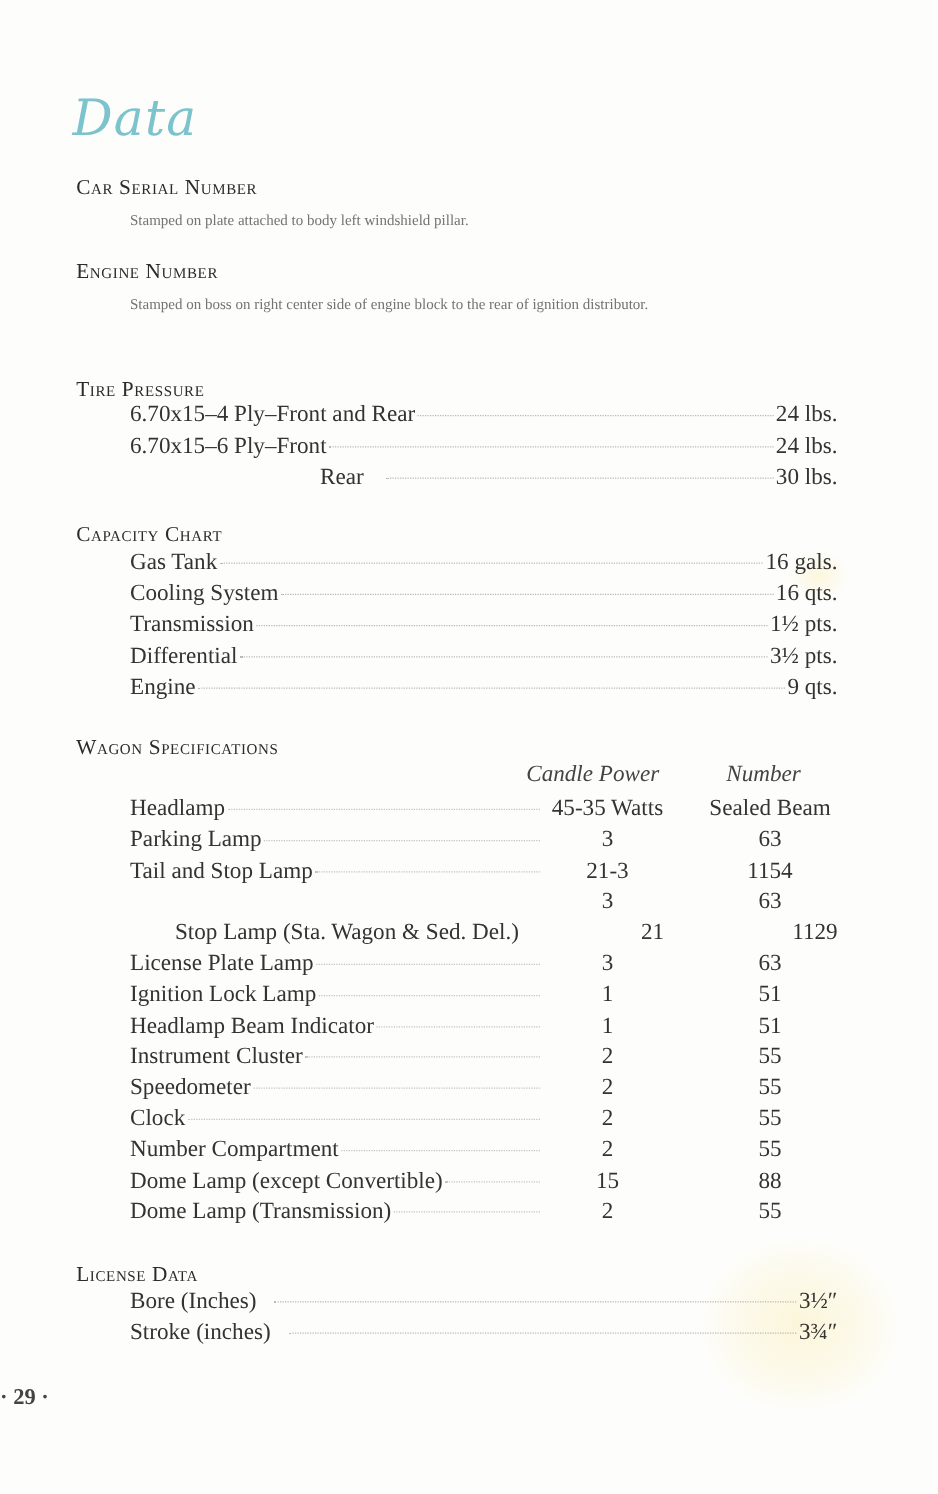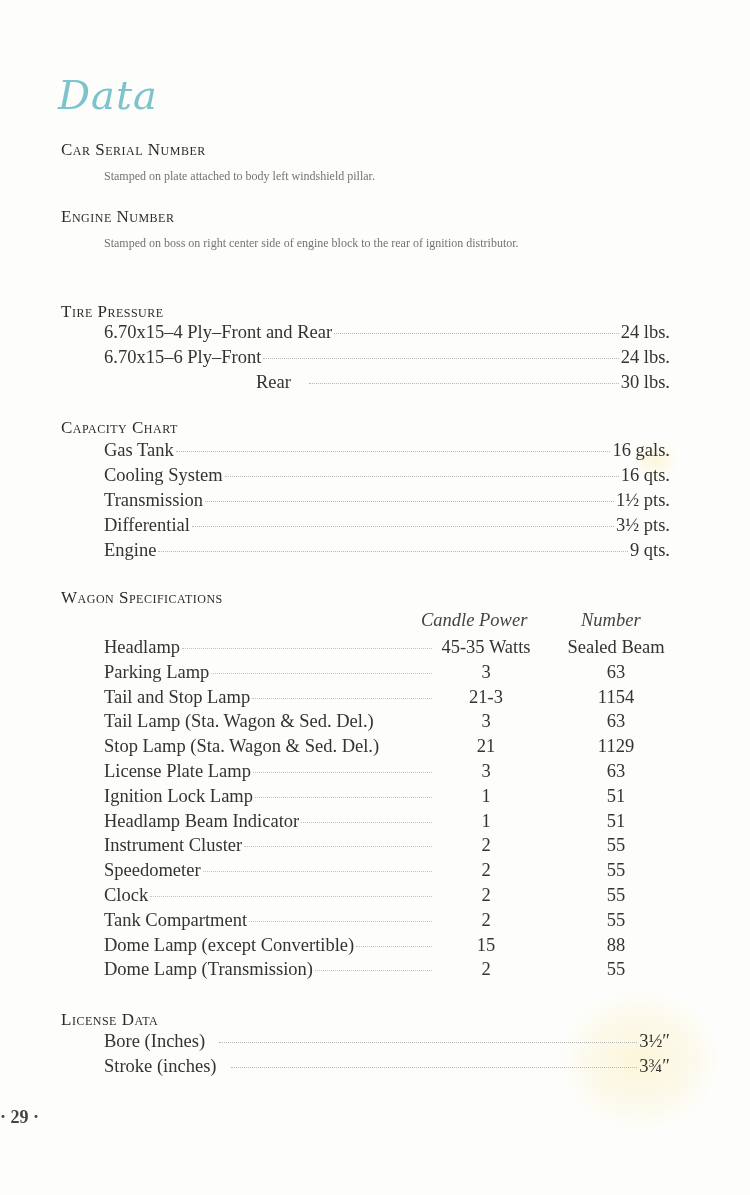--- a/index.html
+++ b/index.html
@@ -152,27 +152,24 @@
     </div>
     <div class="lamp-row" style="top: 686.6px;">
       <div class="lname">
         <span class="label">Tail and Stop Lamp</span>
         <span class="dots"></span>
       </div>
       <div class="cp">21-3</div>
       <div class="num">1154</div>
     </div>
     <div class="lamp-row" style="top: 711.4px;">
-      <div class="lname">
-        <span class="label">Tail Lamp (Sta. Wagon &amp; Sed. Del.)</span>
-      </div>
       <div class="cp">3</div>
       <div class="num">63</div>
     </div>
-    <div class="lamp-row" style="top: 736.2px;">
+    <div class="lamp-row" style="top: 736.2px; margin-left: 36px;">
       <div class="lname">
         <span class="label">Stop Lamp (Sta. Wagon &amp; Sed. Del.)</span>
       </div>
       <div class="cp">21</div>
       <div class="num">1129</div>
     </div>
     <div class="lamp-row" style="top: 761px;">
       <div class="lname">
         <span class="label">License Plate Lamp</span>
         <span class="dots"></span>
@@ -215,21 +212,21 @@
     <div class="lamp-row" style="top: 885px;">
       <div class="lname">
         <span class="label">Clock</span>
         <span class="dots"></span>
       </div>
       <div class="cp">2</div>
       <div class="num">55</div>
     </div>
     <div class="lamp-row" style="top: 909.8px;">
       <div class="lname">
-        <span class="label">Tank Compartment</span>
+        <span class="label">Number Compartment</span>
         <span class="dots"></span>
       </div>
       <div class="cp">2</div>
       <div class="num">55</div>
     </div>
     <div class="lamp-row" style="top: 934.6px;">
       <div class="lname">
         <span class="label">Dome Lamp (except Convertible)</span>
         <span class="dots"></span>
       </div>

